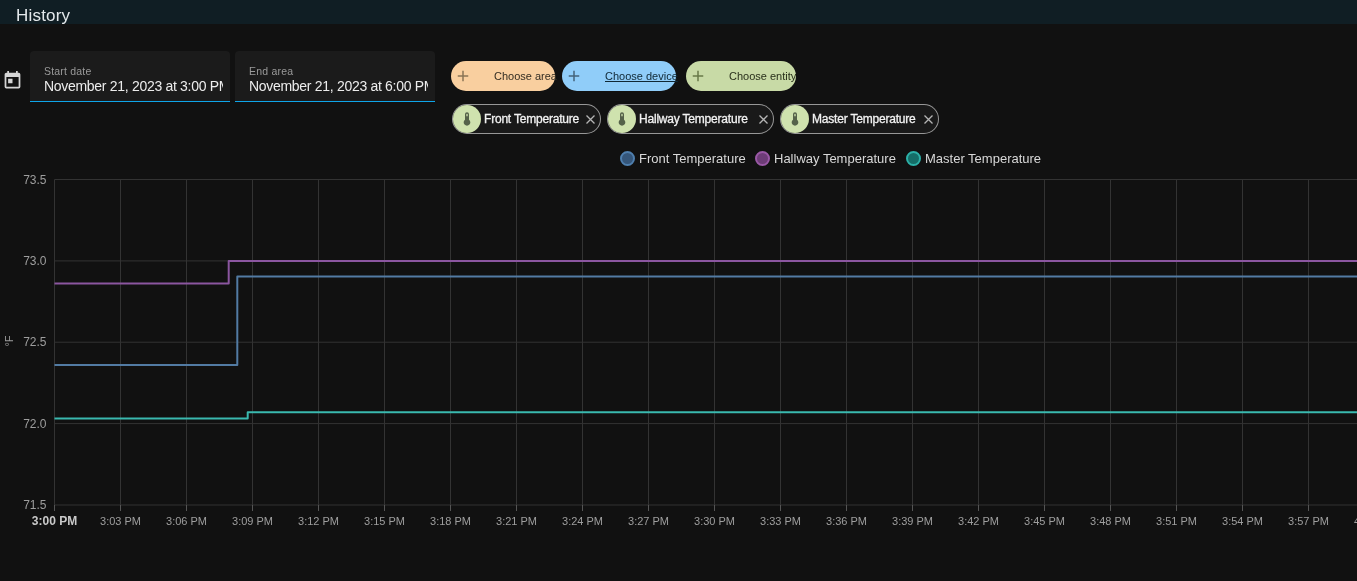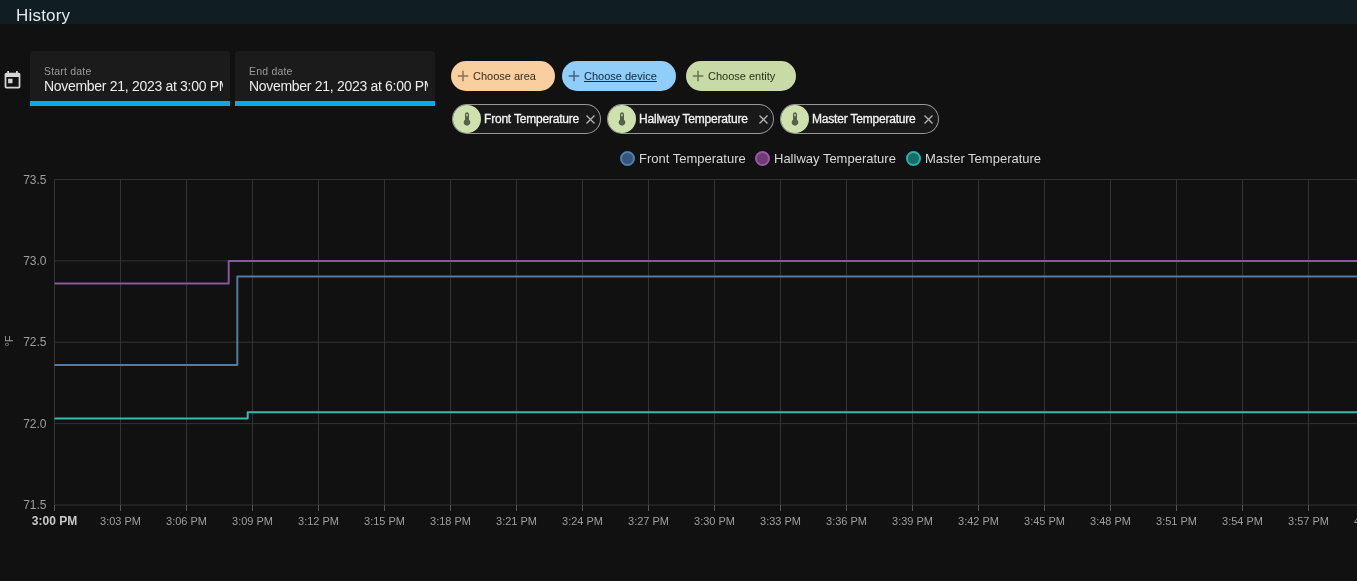--- a/index.html
+++ b/index.html
@@ -1,28 +1,28 @@
 <!DOCTYPE html>
 <html><head>
 <meta charset="utf-8">
 <style>
   html,body{margin:0;padding:0;}
   body{width:1357px;height:581px;background:#111111;overflow:hidden;
        font-family:"Liberation Sans",sans-serif;position:relative;}
   .hdr{position:absolute;left:0;top:0;width:1357px;height:24px;background:#101e24;}
   .hdr span{position:absolute;left:16px;top:6px;font-size:17px;color:#e4e9ec;letter-spacing:.2px;}
   .dbox{position:absolute;top:51px;height:50px;width:200px;background:#1b1b1b;
-        border-bottom:5px solid #0ea5e9;border-radius:4px 4px 0 0;overflow:hidden;}
+        border-bottom:1px solid #0ea5e9;border-radius:4px 4px 0 0;overflow:hidden;}
   .dbox .lab{position:absolute;left:14px;top:14px;font-size:10.5px;color:#9a9a9a;letter-spacing:.2px;}
   .dbox .val{position:absolute;left:14px;top:27px;font-size:14px;color:#ececec;white-space:nowrap;
              letter-spacing:-0.3px;width:179px;overflow:hidden;}
   .chip{position:absolute;top:61px;height:30px;border-radius:15px;display:flex;
         align-items:center;font-size:11px;white-space:nowrap;}
   .chip svg{margin-left:3px;flex:none;}
-  .chip .t{margin-left:1px;}
+  .chip .t{margin-left:22px;}
   .echip{position:absolute;top:104px;height:28px;border:1px solid rgba(255,255,255,0.55);
          border-radius:15px;background:#191919;display:flex;align-items:center;}
   .echip .av{width:28px;height:28px;border-radius:50%;background:#cfe2ae;flex:none;
              display:flex;align-items:center;justify-content:center;}
   .echip .t{margin-left:3px;font-size:12px;font-weight:500;letter-spacing:-0.2px;color:#f2f2f2;white-space:nowrap;-webkit-text-stroke:0.3px #f2f2f2;}
   .echip svg.x{margin-left:auto;margin-right:4px;flex:none;}
   .leg{position:absolute;top:151px;height:15px;display:flex;align-items:center;}
   .leg .c{width:11px;height:11px;border-radius:50%;border-width:2px;border-style:solid;flex:none;}
   .leg .t{margin-left:4px;font-size:13px;color:#d8d8d8;white-space:nowrap;}
 </style>
@@ -34,21 +34,21 @@
 
 <svg style="position:absolute;left:2px;top:70px" width="21" height="21" viewBox="0 0 24 24">
   <path fill="#d5d5d5" d="M7,10H12V15H7M19,19H5V8H19M19,3H18V1H16V3H8V1H6V3H5C3.89,3 3,3.9 3,5V19A2,2 0 0,0 5,21H19A2,2 0 0,0 21,19V5A2,2 0 0,0 19,3Z"></path>
 </svg>
 
 <div class="dbox" style="left:30px;">
   <span class="lab">Start date</span>
   <span class="val">November 21, 2023 at 3:00 PM</span>
 </div>
 <div class="dbox" style="left:235px;">
-  <span class="lab">End date</span>
+  <span class="lab">End area</span>
   <span class="val">November 21, 2023 at 6:00 PM</span>
 </div>
 
 <div class="chip" style="left:451px;width:104px;background:#f9cf9f;color:#332d22;">
   <svg width="18" height="18" viewBox="0 0 24 24">
       <path fill="#8a7557" d="M19,13H13V19H11V13H5V11H11V5H13V11H19V13Z"></path>
     </svg>
   <span class="t">Choose area</span>
 </div>
 <div class="chip" style="left:562px;width:114px;background:#90cdf9;color:#102835;text-decoration:underline;">

